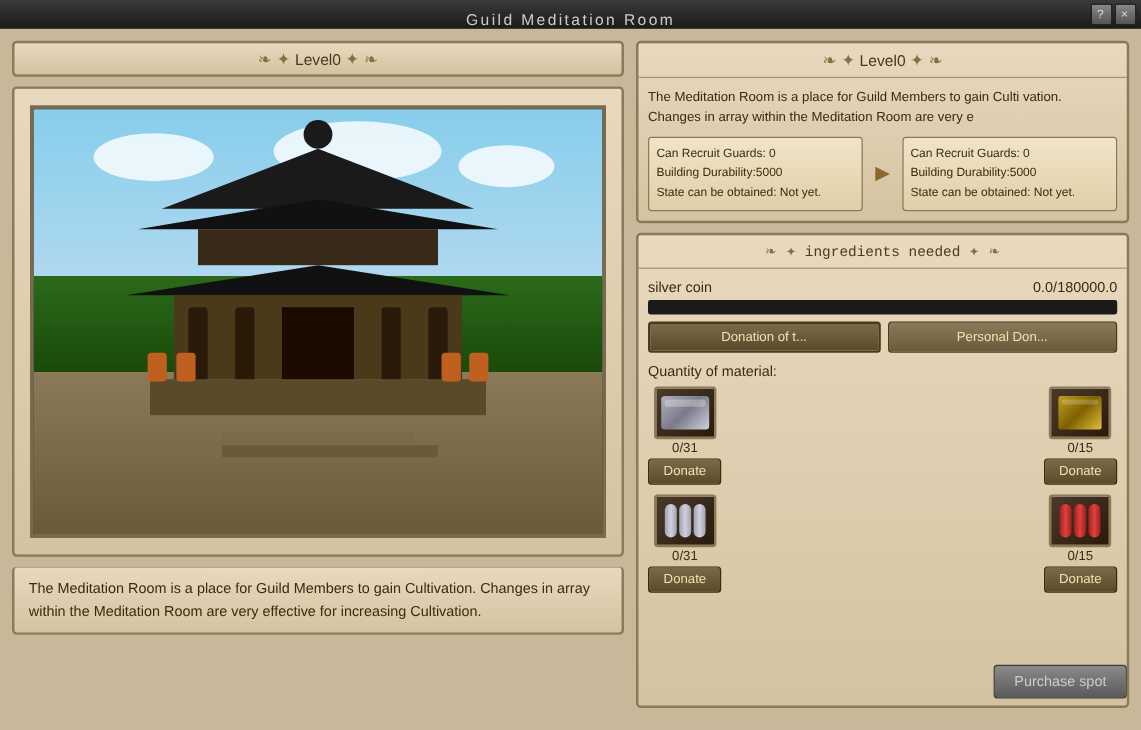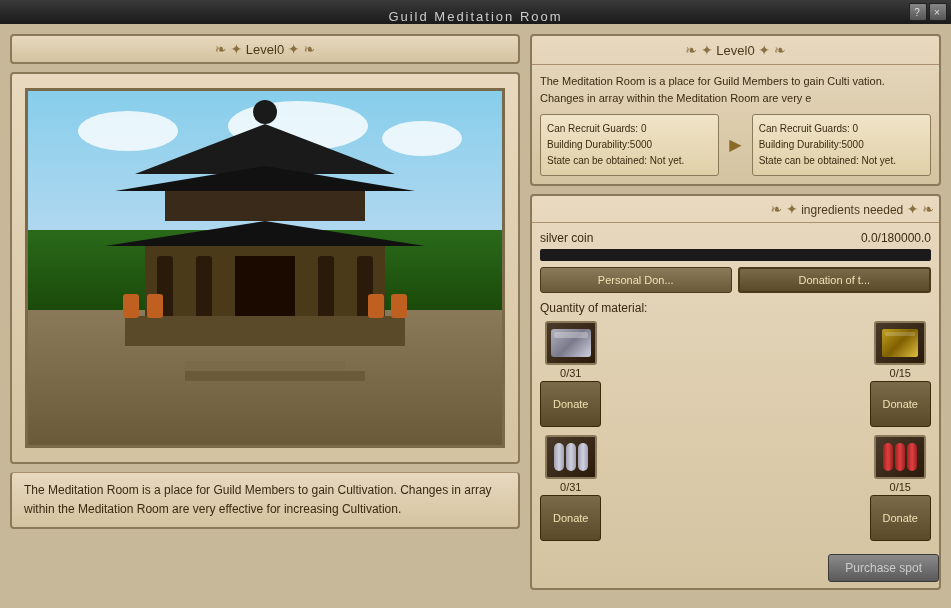--- a/index.html
+++ b/index.html
@@ -172,25 +172,26 @@
 
     
     .ingredients-panel {
       background: linear-gradient(to bottom, #e8d9bf, #d4c3a0);
       border: 2px solid #8a7a5a;
       border-radius: 4px;
       flex: 1;
     }
 
     .ing-header {
-      text-align: right;
+      text-align: center;
       padding: 5px;
       color: #4a3a1a;
       font-size: 12px;
       border-bottom: 1px solid #a89070;
+      font-family: Liberation Mono, monospace;
     }
 
     .ing-content {
       padding: 8px;
     }
 
     .silver-row {
       display: flex;
       align-items: center;
       justify-content: space-between;
@@ -314,21 +315,21 @@
       background: linear-gradient(to right, #a02020, #e04040, #a02020);
       border-radius: 5px;
     }
 
     .mat-count {
       color: #3a2a10;
       font-size: 11px;
     }
 
     .donate-btn {
-      padding: 16px 12px;
+      padding: 4px 12px;
       background: linear-gradient(to bottom, #7a6a4a, #5a4a2a);
       border: 1px solid #3a2a0a;
       border-radius: 3px;
       color: #f0e0b0;
       font-size: 11px;
       cursor: pointer;
     }
 
     
     .purchase-spot-btn {
@@ -472,22 +473,22 @@
         <div class="silver-row">
           <span>silver coin</span>
           <span>0.0/180000.0</span>
         </div>
 
         <div class="progress-bar-container">
           <div class="progress-bar-fill" style="width:0%"></div>
         </div>
 
         <div class="donation-buttons">
+          <button class="donation-btn active">Donation of t...</button>
           <button class="donation-btn">Personal Don...</button>
-          <button class="donation-btn active">Donation of t...</button>
         </div>
 
         <div class="quantity-label">Quantity of material:</div>
 
         <div class="materials-grid">
 
           <div class="materials-row">
 
             <div class="material-item">
               <div class="material-icon">

